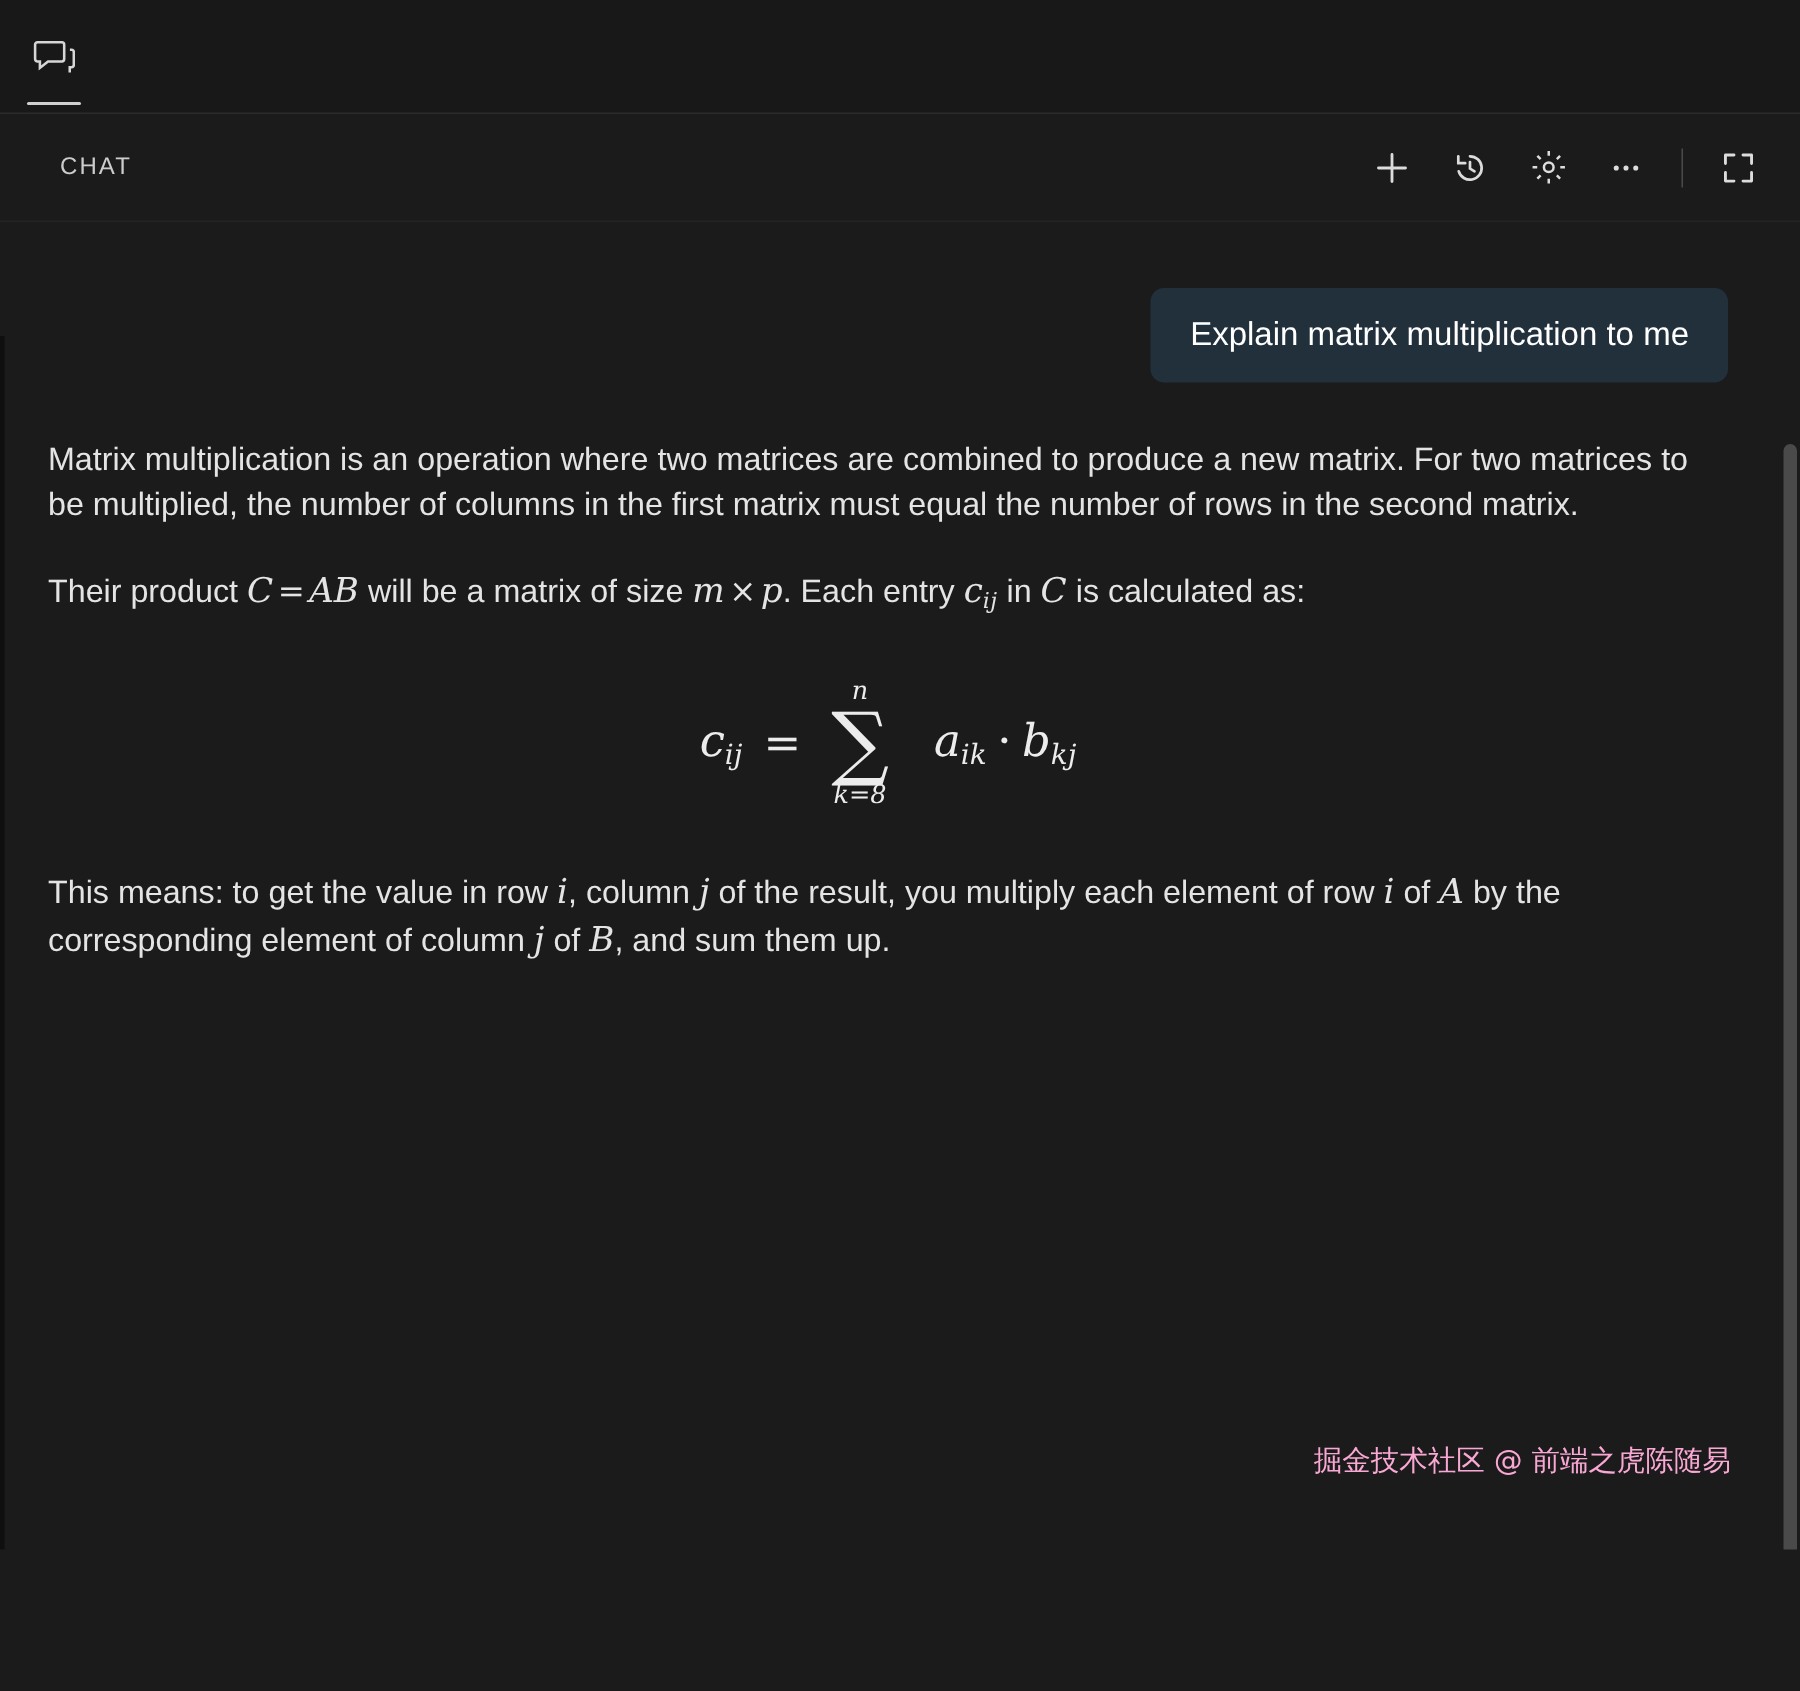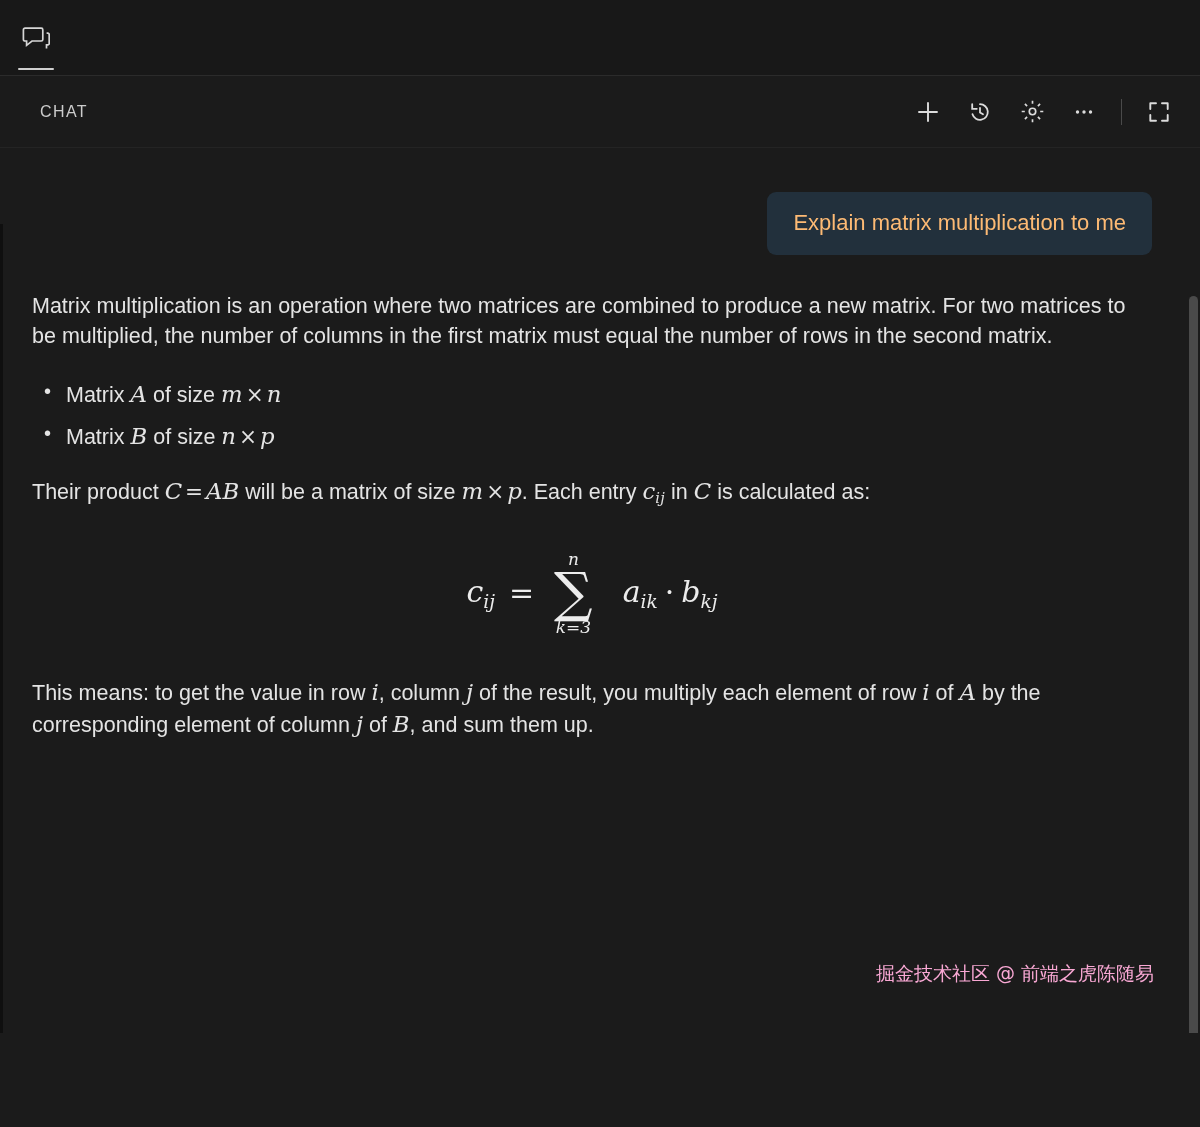--- a/index.html
+++ b/index.html
@@ -102,21 +102,21 @@
     justify-content: flex-end;
     padding-top: 44px;
   }
   .user-bubble {
     background: #22303c;
     border-radius: 9px;
     padding: 17px 26px;
     max-width: 640px;
     font-size: 22px;
     line-height: 1.3;
-    color: #fdba74;
+    color: #ffffff;
   }
 
   .assistant {
     padding-top: 36px;
     font-size: 21.5px;
     line-height: 1.42;
     color: #e4e4e4;
     max-width: 1130px;
   }
   .assistant p { margin: 0 0 26px 0; }
@@ -305,39 +305,31 @@
 
     <div class="user-row">
       <div class="user-bubble">Explain matrix multiplication to me</div>
     </div>
 
     <div class="assistant">
 
       <p>Matrix multiplication is an operation where two matrices are combined to produce a new matrix. For two matrices to be multiplied, the number of columns in the first matrix must equal the number of rows in the second matrix.</p>
 
 
-      <ul>
-        <li>
-          <span>Matrix </span><span class="m">A</span><span> of size </span><span class="m">m</span><span class="op">×</span><span class="m">n</span>
-        </li>
-        <li>
-          <span>Matrix </span><span class="m">B</span><span> of size </span><span class="m">n</span><span class="op">×</span><span class="m">p</span>
-        </li>
-      </ul>
 
       <p><span>Their product </span><span class="m">C</span><span class="op">=</span><span class="m">AB</span><span> will be a matrix of size </span><span class="m">m</span><span class="op">×</span><span class="m">p</span><span>. Each entry </span><span class="m">c</span><sub class="mi">ij</sub><span> in </span><span class="m">C</span><span> is calculated as:</span></p>
 
       <div class="equation-block">
         <div class="equation">
           <span class="eq-lhs"><span>c</span><sub style="font-size:0.62em;vertical-align:-0.3em">ij</sub></span>
           <span class="eq-eq">=</span>
           <span class="sum-stack">
             <span class="sum-top">n</span>
             <span class="sum-sym">∑</span>
-            <span class="sum-bot">k=3</span>
+            <span class="sum-bot">k=8</span>
           </span>
           <span class="eq-rhs"><span>a</span><sub>ik</sub><span class="dot">·</span><span>b</span><sub>kj</sub></span>
         </div>
       </div>
 
       <p><span>This means: to get the value in row </span><span class="m">i</span><span>, column </span><span class="m">j</span><span> of the result, you multiply each element of row </span><span class="m">i</span><span> of </span><span class="m">A</span><span> by the corresponding element of column </span><span class="m">j</span><span> of </span><span class="m">B</span><span>, and sum them up.</span></p>
 
     </div>
 
     <div class="watermark">掘金技术社区 @ 前端之虎陈随易</div>

